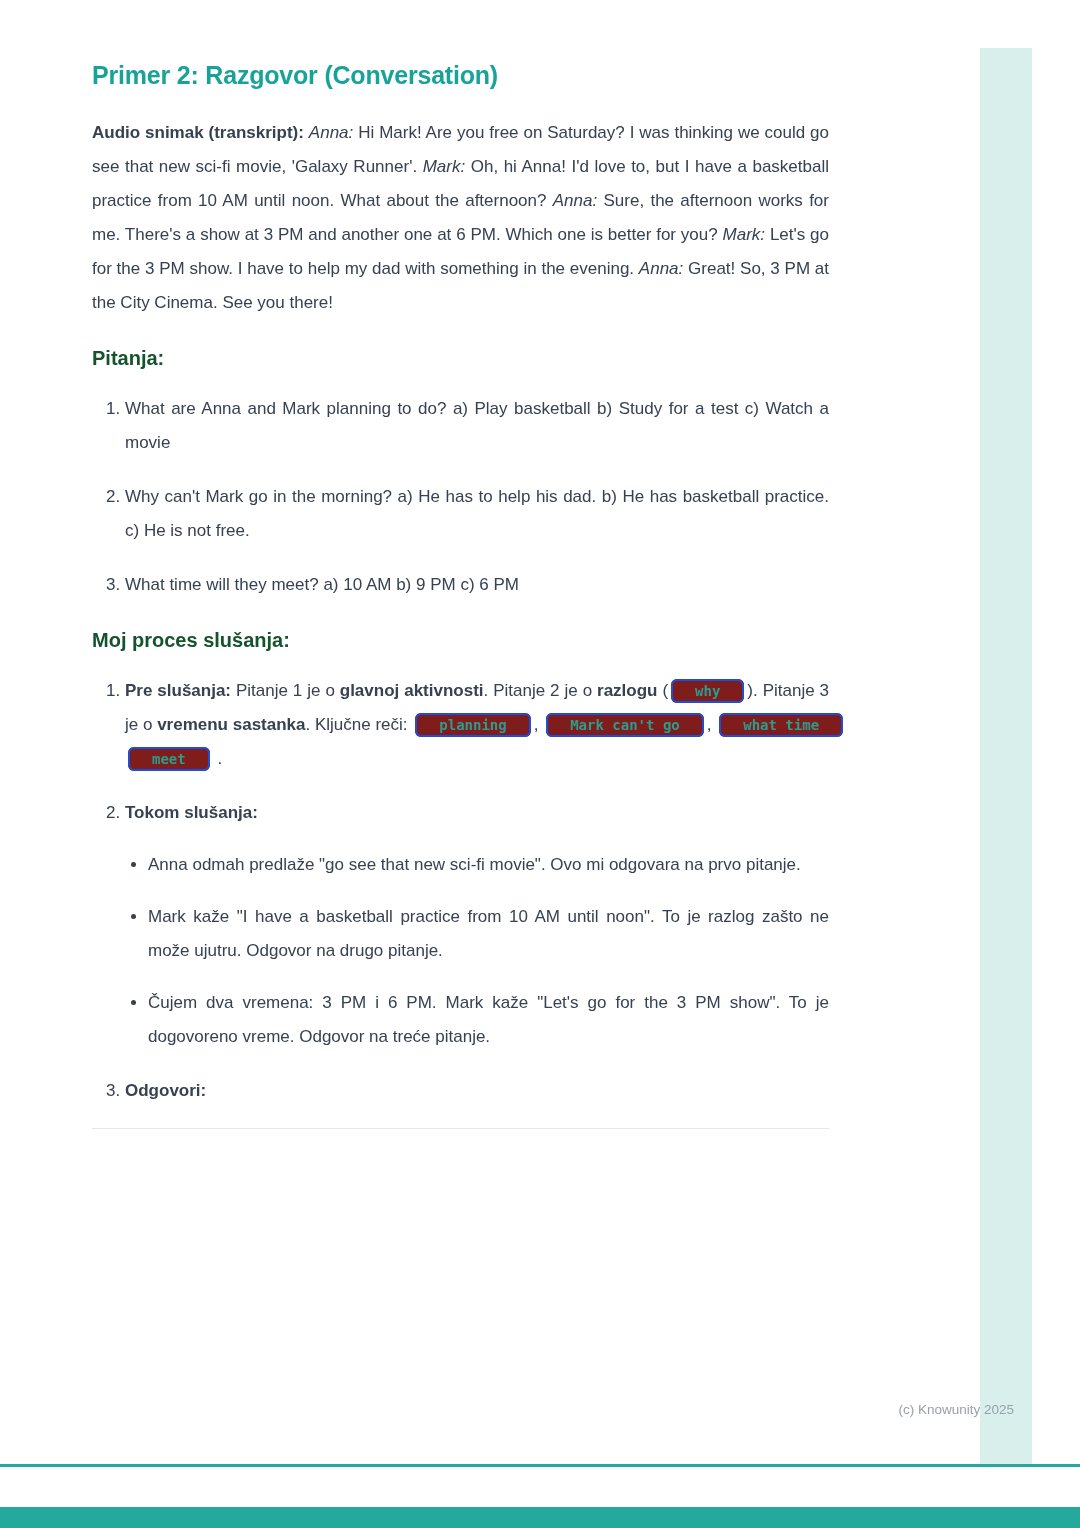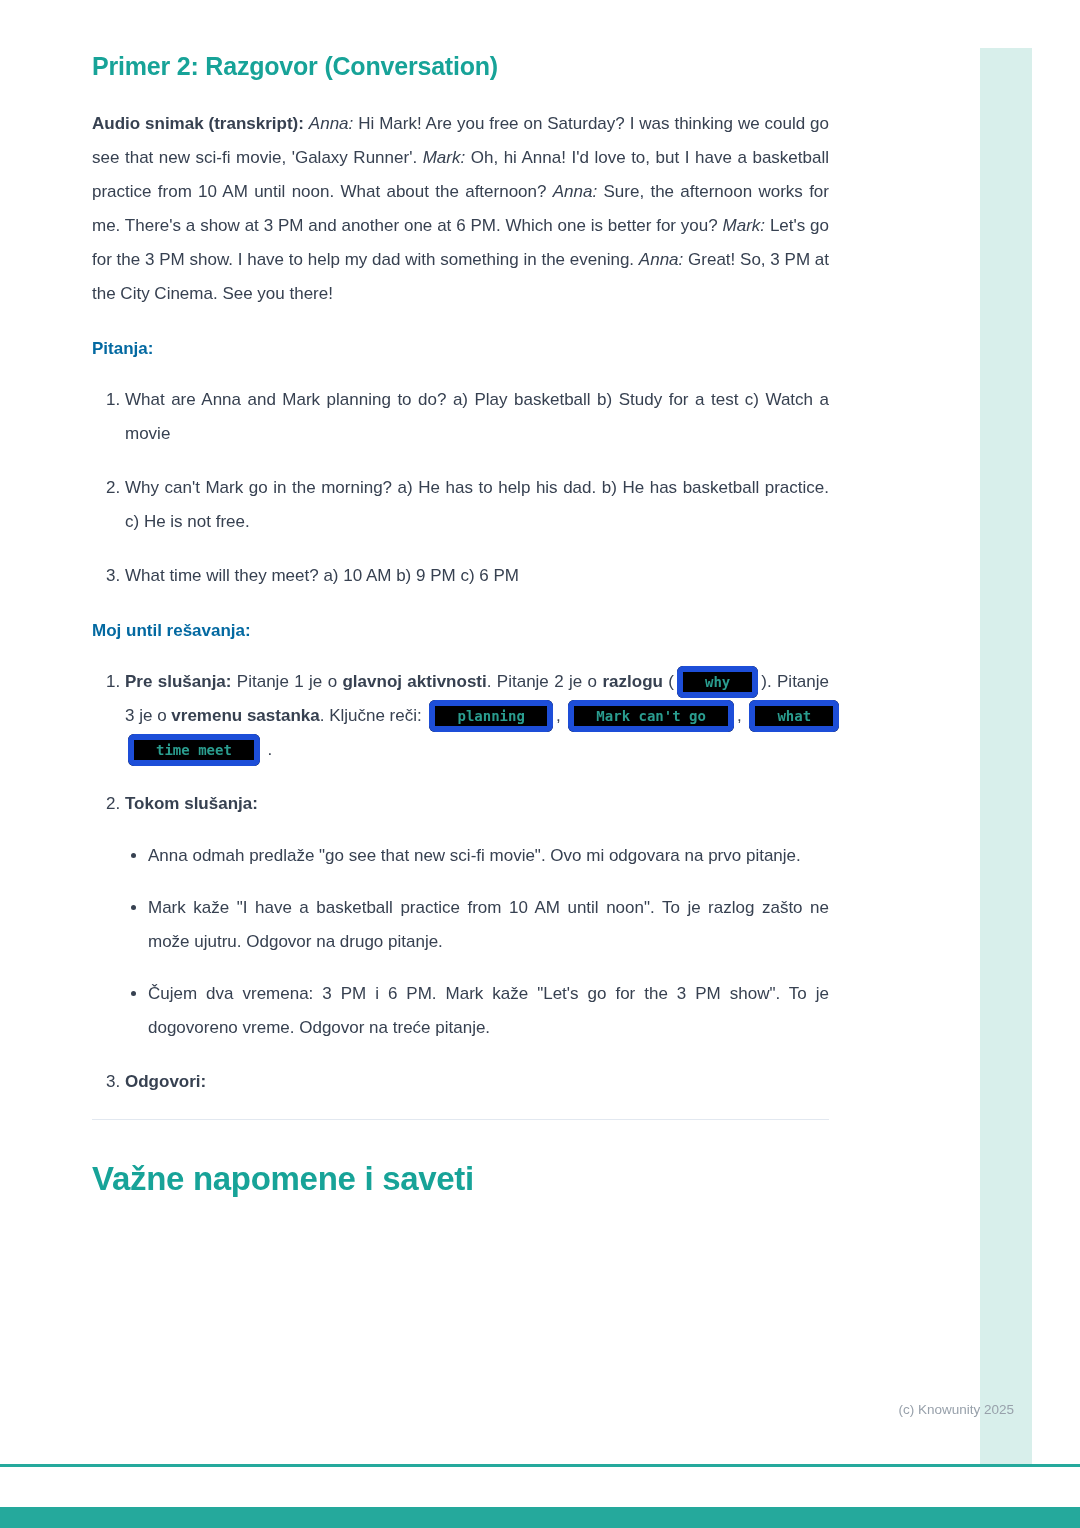--- a/index.html
+++ b/index.html
@@ -3,39 +3,39 @@
 <meta charset="utf-8">
 <style>
   html,body { margin:0; padding:0; }
   body {
     width:1080px; height:1528px; position:relative; overflow:hidden;
     background:#ffffff; color:#374151;
     font-family:"Liberation Sans", sans-serif;
   }
   .content { position:absolute; left:92px; top:44px; width:737px; }
   .h-accent {
-    margin:8px 0 26px; font-size:25px; font-weight:700;
+    margin:17px 0 26px; font-size:25px; font-weight:700;
     color:#17a398; letter-spacing:-0.2px;
   }
   .para { font-size:17px; line-height:34px; text-align:justify; margin:0; }
   p.para { margin:0 0 24px; }
-  .label { font-size:17px; font-weight:700; color:#0369a1; margin:26px 0 22px; line-height:24px; }
+  .label { font-size:20px; font-weight:700; color:#14532d; margin:26px 0 22px; line-height:24px; }
   .ol-top { margin:0 0 20px; padding-left:33px; }
   .ol-top > li { margin-bottom:20px; }
   .ul-bullets { margin:18px 0 0; padding-left:23px; list-style:disc; }
   .ul-bullets > li { margin-bottom:18px; }
   .ol-answers { margin:20px 0 0; padding-left:27px; }
   .ol-answers > li { margin-bottom:16px; font-size:17px; line-height:30px; }
   .b { font-weight:700; }
   strong { font-weight:700; }
   em { font-style:italic; }
   .chip {
     font-family:"DejaVu Sans Mono","Liberation Mono",monospace;
     font-size:14px; font-weight:700; color:#2a9d8f;
-    background:#000000; border:6px solid #1d4ed8; border-radius:6px;
+    background:#7f1d1d; border:2px solid #1d4ed8; border-radius:6px;
     padding:2px 22px; margin:0 3px;
     -webkit-box-decoration-break:clone; box-decoration-break:clone;
   }
   .divider { border:none; border-top:1px solid #e2e8f0; margin:16px 0 0; }
   .h-big { margin:40px 0 0; font-size:33px; font-weight:700; color:#17a398; letter-spacing:-0.3px; }
   .side-strip { position:absolute; top:48px; right:48px; width:52px; height:1416px; background:#d8efeb; }
   .footer-rule { position:absolute; left:0; top:1464px; width:100%; height:3px; background:#25a99c; }
   .footer-credit { position:absolute; top:1402px; right:66px; font-size:13.5px; color:#98a1ab; }
   .bottom-bar { position:absolute; left:0; bottom:0; width:100%; height:21px; background:#25a99c; }
 </style>
@@ -53,42 +53,41 @@
     <p class="para"><strong>Audio snimak (transkript): </strong><em>Anna: </em><span>Hi Mark! Are you free on Saturday? I was thinking we could go see that new sci-fi movie, 'Galaxy Runner'. </span><em>Mark: </em><span>Oh, hi Anna! I'd love to, but I have a basketball practice from 10 AM until noon. What about the afternoon? </span><em>Anna: </em><span>Sure, the afternoon works for me. There's a show at 3 PM and another one at 6 PM. Which one is better for you? </span><em>Mark: </em><span>Let's go for the 3 PM show. I have to help my dad with something in the evening. </span><em>Anna: </em><span>Great! So, 3 PM at the City Cinema. See you there!</span></p>
 
     <p class="label">Pitanja:</p>
 
     <ol class="ol-top">
       <li class="para">What are Anna and Mark planning to do? a) Play basketball b) Study for a test c) Watch a movie</li>
       <li class="para">Why can't Mark go in the morning? a) He has to help his dad. b) He has basketball practice. c) He is not free.</li>
       <li class="para">What time will they meet? a) 10 AM b) 9 PM c) 6 PM</li>
     </ol>
 
-    <p class="label">Moj until rešavanja:</p>
+    <p class="label">Moj proces slušanja:</p>
 
     <ol class="ol-top">
       <li class="para"><strong>Pre slušanja: </strong><span>Pitanje 1 je o </span><strong>glavnoj aktivnosti</strong><span>. Pitanje 2 je o </span><strong>razlogu</strong><span> (</span><code class="chip">why</code><span>). Pitanje 3 je o </span><strong>vremenu sastanka</strong><span>. Ključne reči: </span><code class="chip">planning</code><span>, </span><code class="chip">Mark can't go</code><span>, </span><code class="chip">what time meet</code><span> .</span></li>
 
       <li class="para">
         <span class="b">Tokom slušanja:</span>
         <ul class="ul-bullets">
           <li class="para">Anna odmah predlaže "go see that new sci-fi movie". Ovo mi odgovara na prvo pitanje.</li>
           <li class="para">Mark kaže "I have a basketball practice from 10 AM until noon". To je razlog zašto ne može ujutru. Odgovor na drugo pitanje.</li>
           <li class="para">Čujem dva vremena: 3 PM i 6 PM. Mark kaže "Let's go for the 3 PM show". To je dogovoreno vreme. Odgovor na treće pitanje.</li>
         </ul>
       </li>
 
       <li class="para">
         <span class="b">Odgovori:</span>
       </li>
     </ol>
 
     <hr class="divider">
 
-    <h1 class="h-big">Važne napomene i saveti</h1>
 
   </main>
 
   <div class="footer-rule"></div>
   <div class="footer-credit">(c) Knowunity 2025</div>
   <div class="bottom-bar"></div>
 
 </div>
 
 </body></html>

